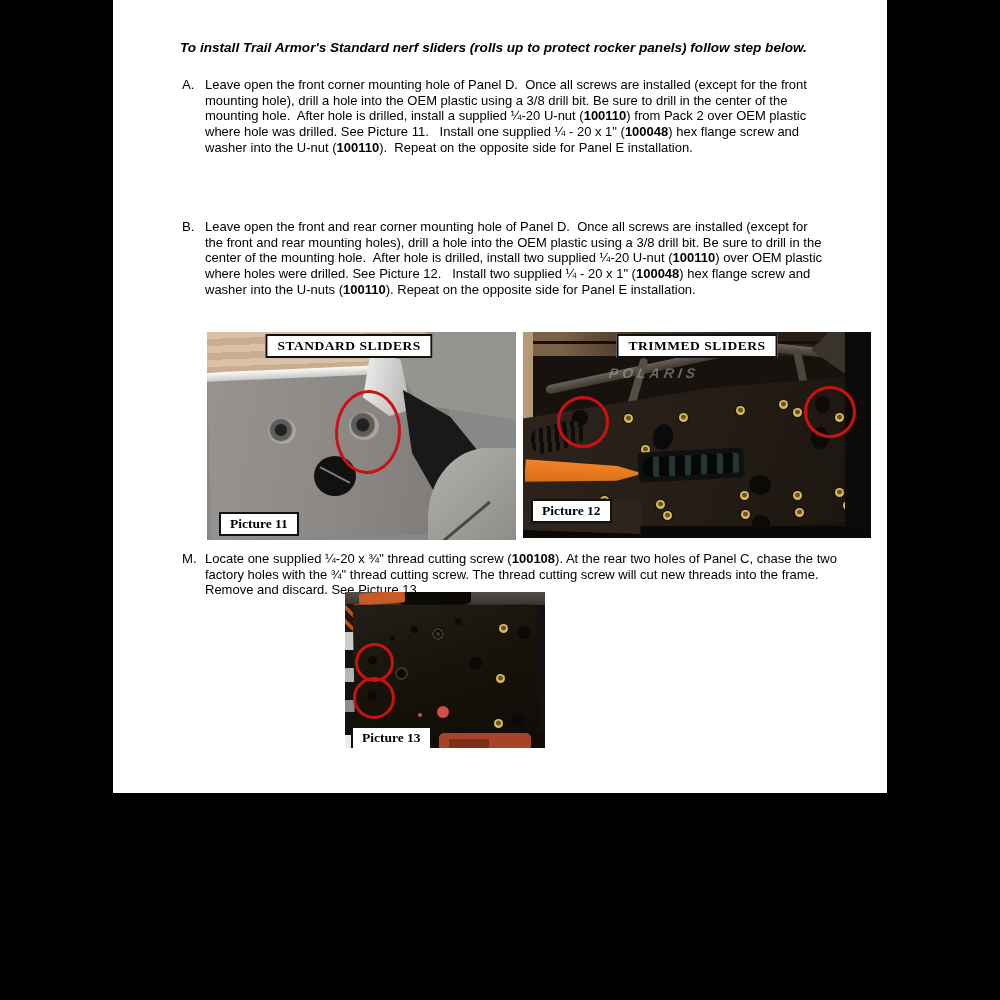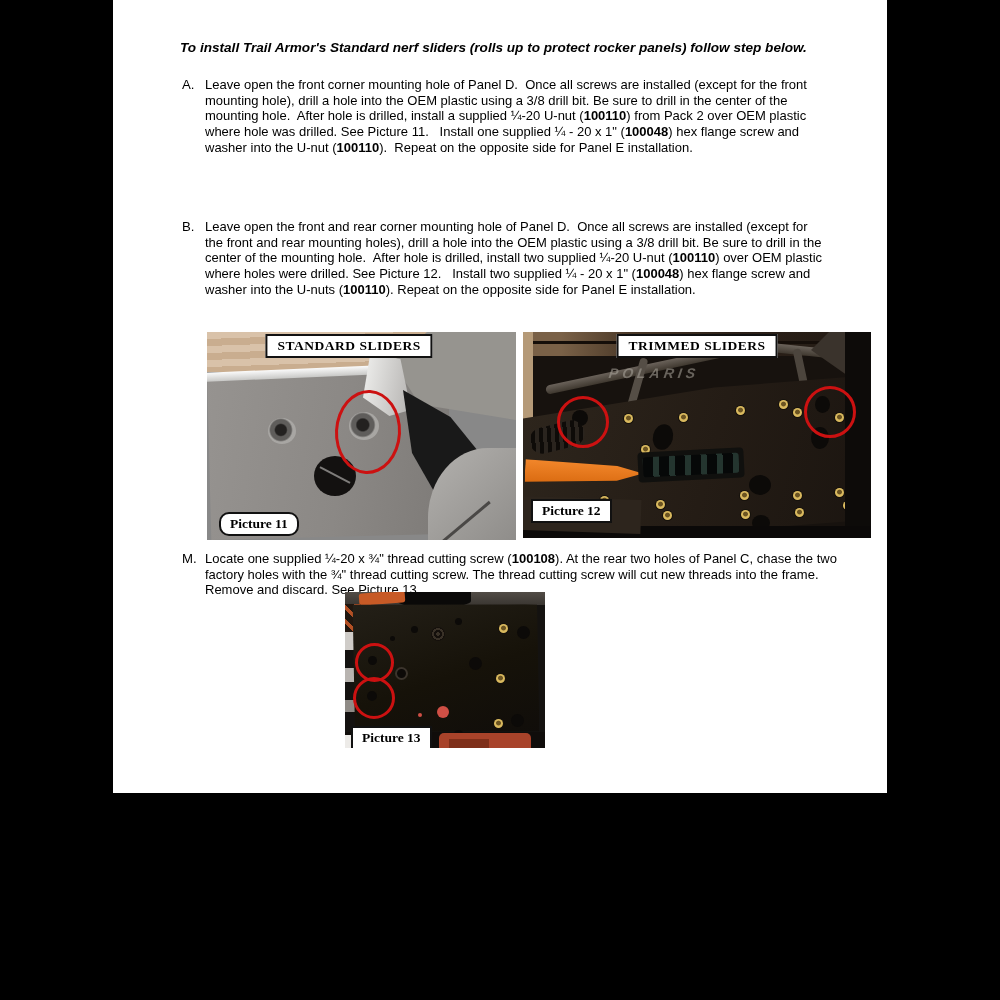--- a/index.html
+++ b/index.html
@@ -122,21 +122,21 @@
     <div class="shape p11-blob"></div>
     <div class="shape p11-bracket"></div>
     <div class="shape p11-blade"></div>
     <div class="shape p11-fender"></div>
     <div class="shape p11-crease"></div>
     <div class="cbore" style="left:61px;top:86px;width:28px;height:26px;"></div>
     <div class="cbore" style="left:142px;top:80px;width:30px;height:28px;"></div>
     <div class="shape p11-bighole"></div>
     <div class="redring" style="left:128px;top:58px;width:60px;height:78px;transform:rotate(3deg);"></div>
     <div class="lbl title" style="left:46%;top:2px;transform:translateX(-50%);">STANDARD SLIDERS</div>
-    <div class="lbl caption" style="left:12px;bottom:4px;border-radius:10px;">Picture 11</div>
+    <div class="lbl caption" style="left:12px;bottom:4px;">Picture 11</div>
   </div>
 
   <div class="fig p12" style="left:410px;top:332px;width:348px;height:206px;">
     <div class="shape p12-topband"></div>
     <div class="shape p12-topline"></div>
     <div class="shape p12-post"></div>
     <div class="shape p12-tube1"></div>
     <div class="shape p12-tube2"></div>
     <div class="shape p12-tube3"></div>
     <div class="shape p12-tube4"></div>

